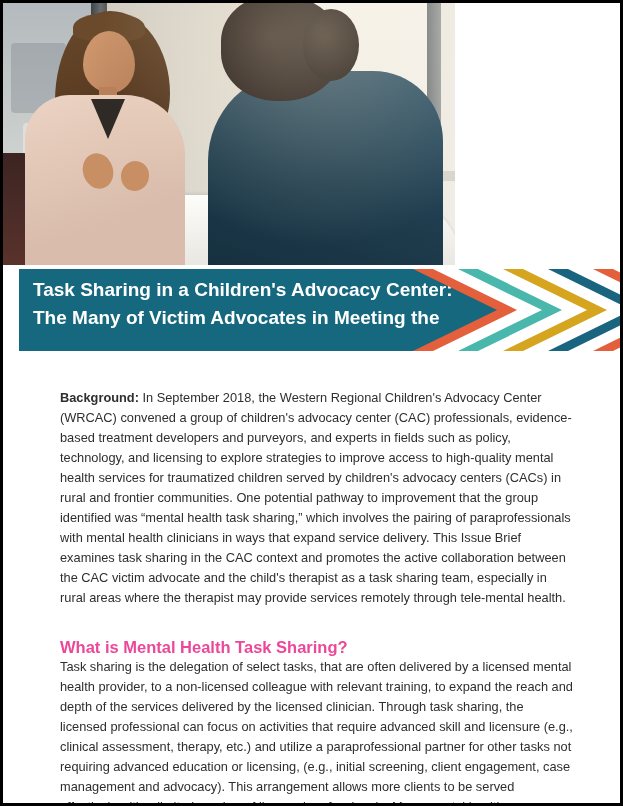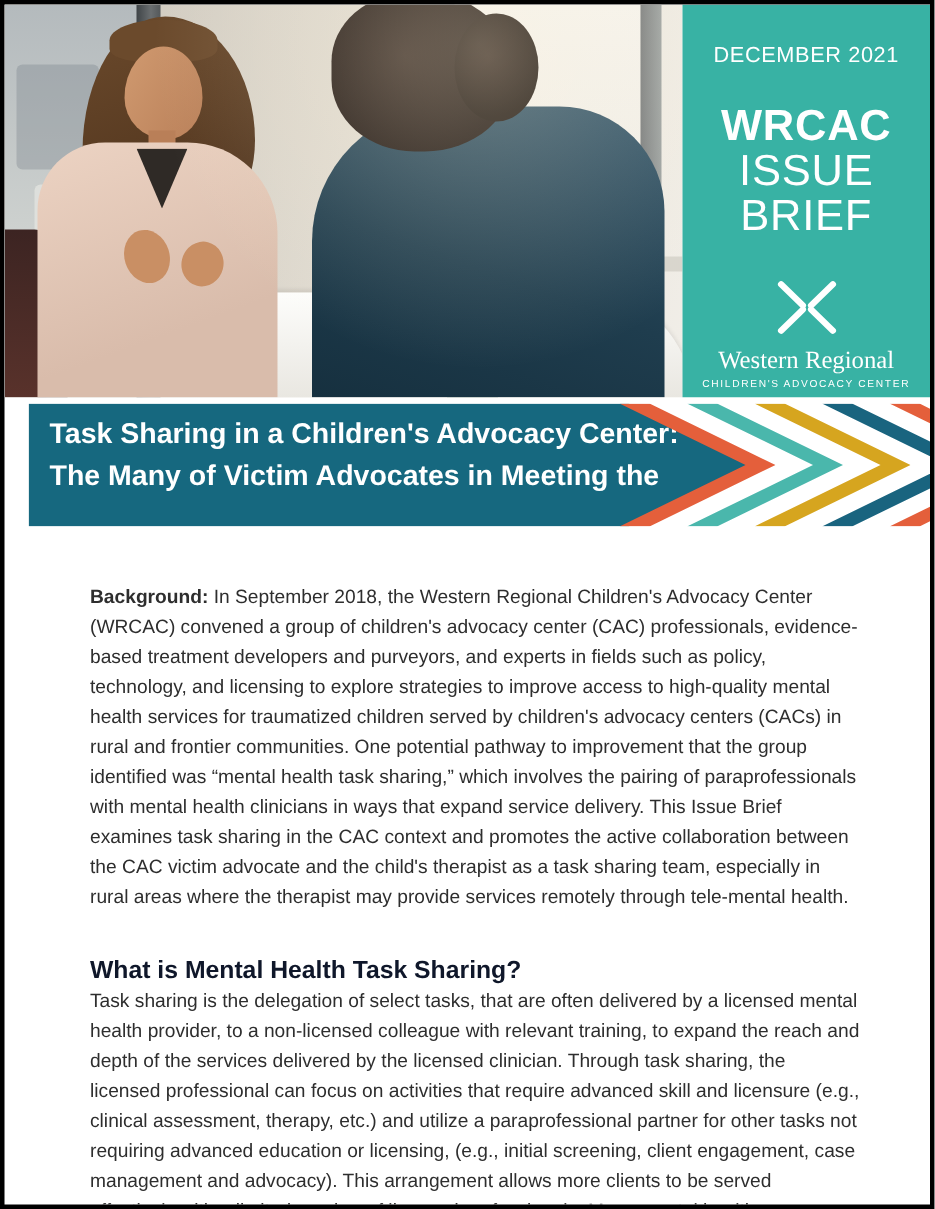--- a/index.html
+++ b/index.html
@@ -118,53 +118,33 @@
       <div class="ph-torso"></div>
       <div class="ph-vneck"></div>
       <div class="ph-hand1"></div>
       <div class="ph-hand2"></div>
       <div class="ph-body2"></div>
       <div class="ph-hair2"></div>
       <div class="ph-hair2b"></div>
       <div class="ph-sun"></div>
     </div>
 
-    <div class="sidebar" style="background-color: rgb(56, 178, 164);">
-      <div class="sb-date">DECEMBER 2021</div>
-      <div class="sb-brand">
-        <div class="b0">WRCAC</div>
-        <div>ISSUE</div>
-        <div>BRIEF</div>
-      </div>
-      <div class="sb-logo">
-        <svg width="58" height="40" viewBox="0 0 60 44">
-          <g stroke="#ffffff" stroke-width="4.6" stroke-linecap="round" fill="none">
-            <path d="M11 5 L27 20.5"></path>
-            <path d="M49 5 L33 20.5"></path>
-            <path d="M11 39 L27 23.5"></path>
-            <path d="M49 39 L33 23.5"></path>
-          </g>
-        </svg>
-        <div class="sb-logo-name">Western Regional</div>
-        <div class="sb-logo-sub">CHILDREN'S ADVOCACY CENTER</div>
-      </div>
-    </div>
   </div>
 
   <div class="banner">
     <div class="banner-title" style="background-color: rgb(22, 104, 127);">
       <div>Task Sharing in a Children's Advocacy Center:</div>
       <div>The Many of Victim Advocates in Meeting the</div>
     </div>
     <div class="chev c0" style="background-color: rgb(228, 95, 59);"></div>
     <div class="chev c1" style="background-color: rgb(74, 183, 172);"></div>
     <div class="chev c2" style="background-color: rgb(214, 165, 31);"></div>
     <div class="chev c3" style="background-color: rgb(25, 100, 127);"></div>
     <div class="chev c4" style="background-color: rgb(228, 95, 59);"></div>
   </div>
 
   <div class="article">
     <p><span class="bold-lead">Background:</span><span> In September 2018, the Western Regional Children's Advocacy Center (WRCAC) convened a group of children's advocacy center (CAC) professionals, evidence-based treatment developers and purveyors, and experts in fields such as policy, technology, and licensing to explore strategies to improve access to high-quality mental health services for traumatized children served by children's advocacy centers (CACs) in rural and frontier communities. One potential pathway to improvement that the group identified was “mental health task sharing,” which involves the pairing of paraprofessionals with mental health clinicians in ways that expand service delivery. This Issue Brief examines task sharing in the CAC context and promotes the active collaboration between the CAC victim advocate and the child's therapist as a task sharing team, especially in rural areas where the therapist may provide services remotely through tele-mental health.</span></p>
-    <div class="section-heading" style="color: #0f172a;">What is Mental Health Task Sharing?</div>
+    <div class="section-heading" style="color: #ec4899;">What is Mental Health Task Sharing?</div>
     <p class="para2">Task sharing is the delegation of select tasks, that are often delivered by a licensed mental health provider, to a non-licensed colleague with relevant training, to expand the reach and depth of the services delivered by the licensed clinician. Through task sharing, the licensed professional can focus on activities that require advanced skill and licensure (e.g., clinical assessment, therapy, etc.) and utilize a paraprofessional partner for other tasks not requiring advanced education or licensing, (e.g., initial screening, client engagement, case management and advocacy). This arrangement allows more clients to be served effectively with a limited number of licensed professionals. Many mental health</p>
   </div>
 
 </div>
 
 </body></html>

